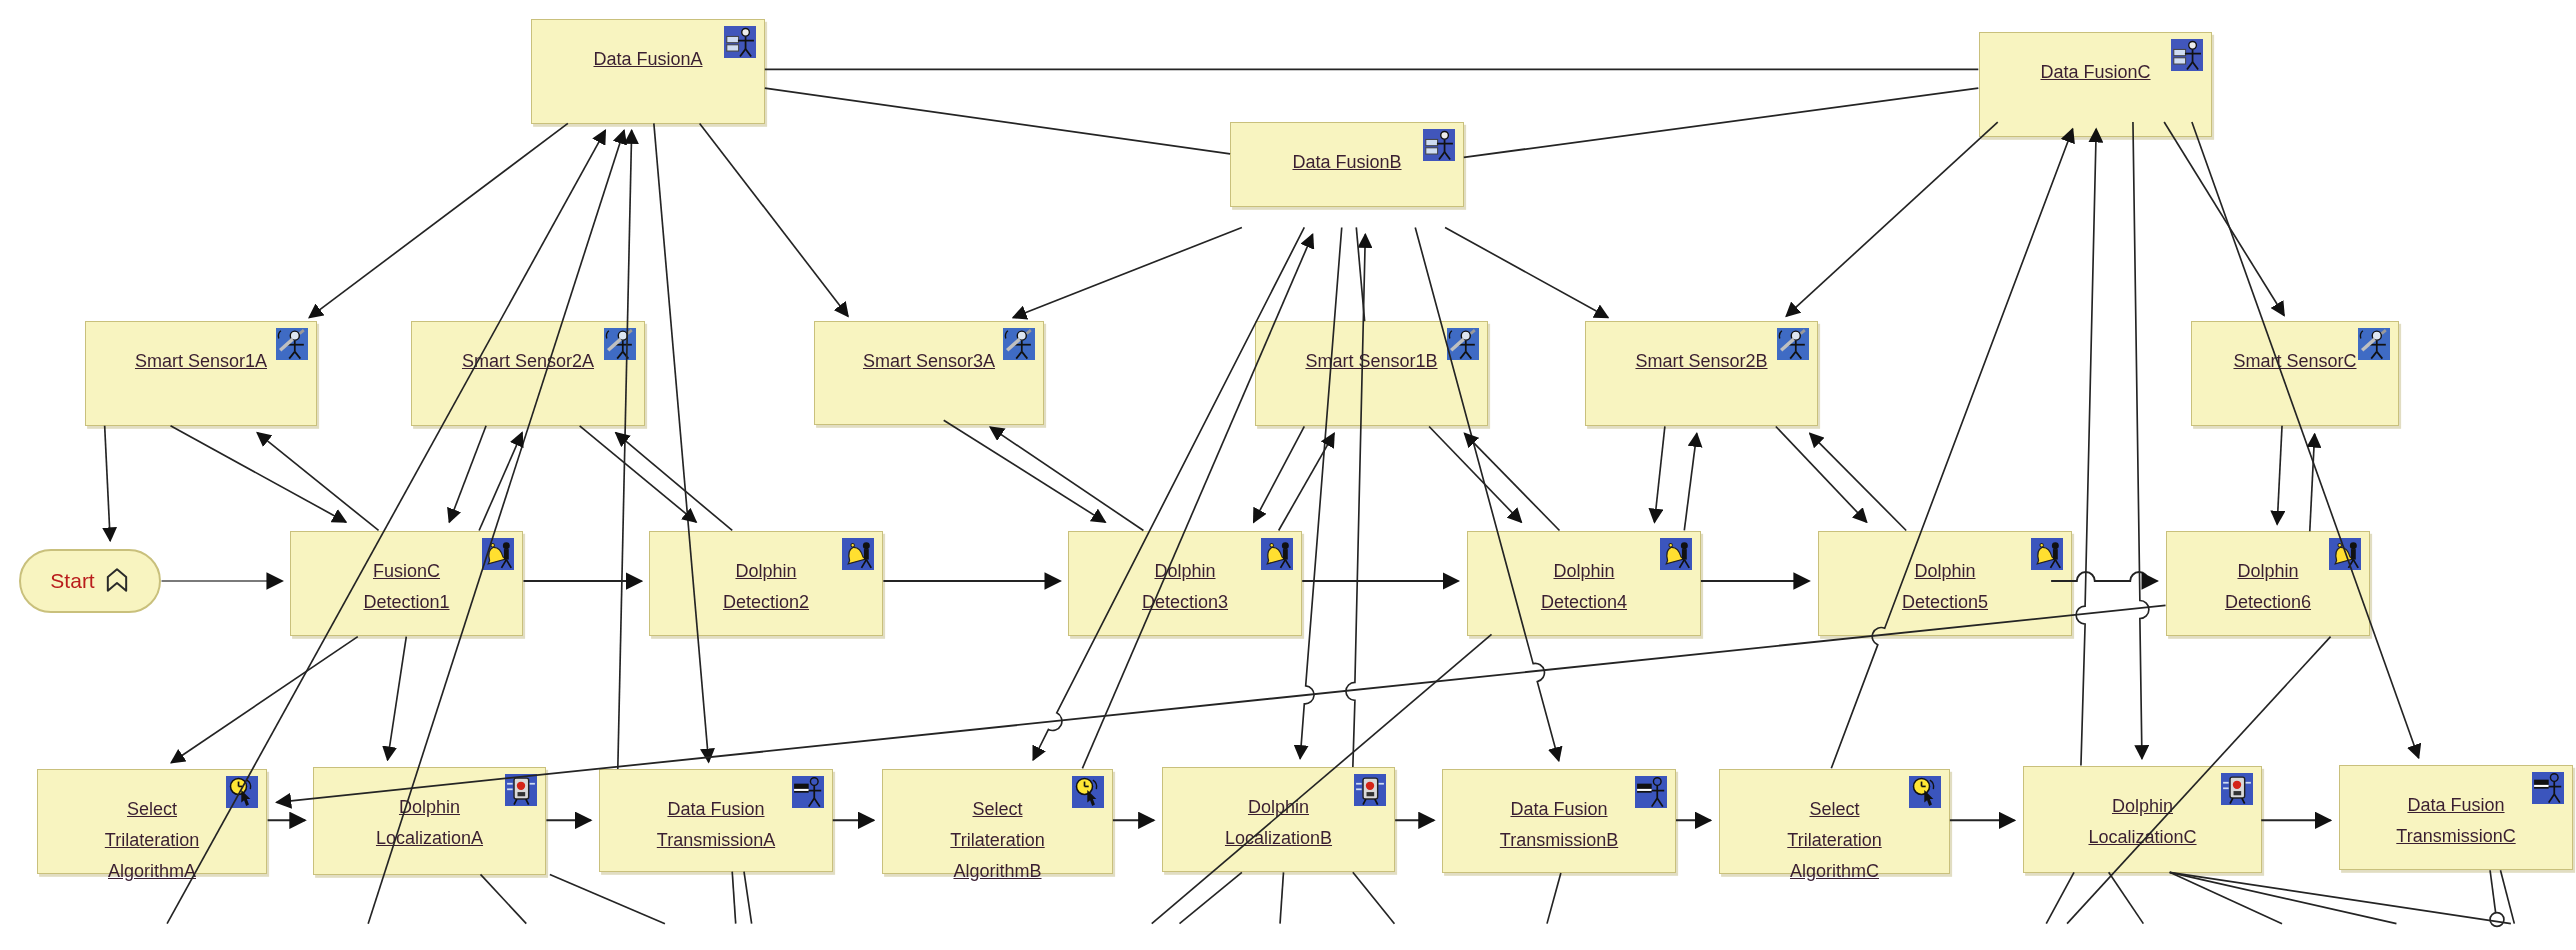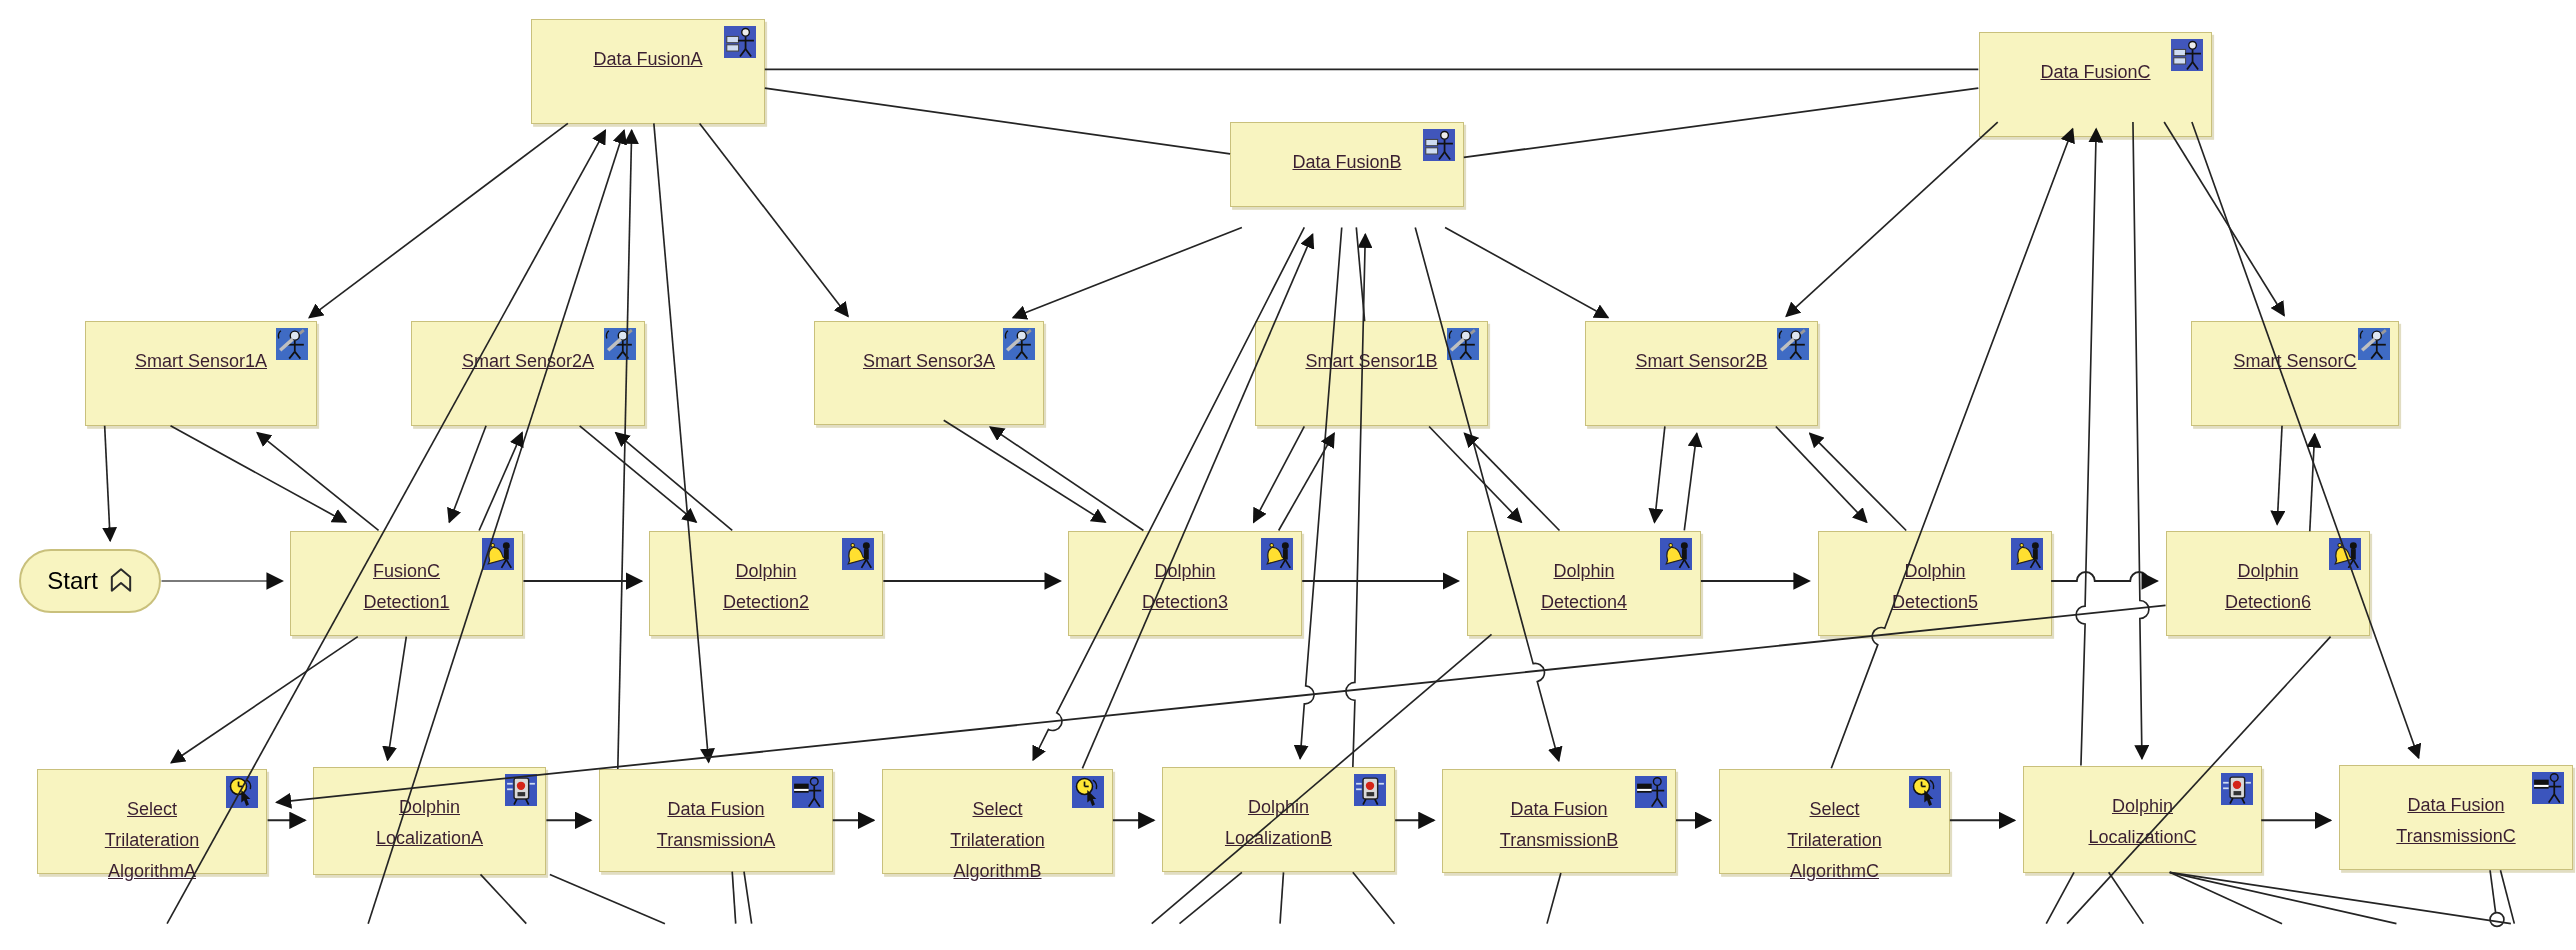--- a/index.html
+++ b/index.html
@@ -11,21 +11,21 @@
              font-size:18px;line-height:31px;text-decoration:underline;}
   .nowrap .lbl{white-space:nowrap;}
   .w190 .lbl{max-width:135px;}
   .w200 .lbl{max-width:142px;}
   .w230 .lbl{max-width:163px;}
   .w250 .lbl{max-width:177px;}
   .ic{position:absolute;top:6.2px;right:8.3px;width:32px;height:32px;}
   .ic svg{width:32px;height:32px;display:block;}
   .startnode{position:absolute;background:#f8f4c0;border:2.1px solid #c9c07c;border-radius:32px;
              box-sizing:border-box;z-index:1;display:flex;align-items:center;justify-content:center;gap:9.7px;}
-  .startnode .lbl{color:#000000;font-size:24px;white-space:nowrap;}
+  .startnode .lbl{color:#b91c1c;font-size:21px;white-space:nowrap;}
   .wires{position:absolute;left:0;top:0;z-index:2;pointer-events:none;}
   .defsbox{position:absolute;width:0;height:0;overflow:hidden;}
 </style>
 </head>
 <body>
 
 <div class="stage">
 
   <div class="node nowrap" style="left:531px;top:19px;width:234px;height:105px">
     <span class="lbl">Data FusionA</span>
@@ -133,21 +133,21 @@
       </span>
   </div>
   <div class="node w200" style="left:1467px;top:531px;width:234px;height:105px">
     <span class="lbl">Dolphin Detection4</span>
     <span class="ic">
         <svg viewBox="0 0 46 46" width="32" height="32">
           <use href="#sym-detect"></use>
         </svg>
       </span>
   </div>
-  <div class="node w200" style="left:1818px;top:531px;width:234px;height:105px">
+  <div class="node w200" style="left:1818px;top:531px;width:254px;height:105px">
     <span class="lbl">Dolphin Detection5</span>
     <span class="ic">
         <svg viewBox="0 0 46 46" width="32" height="32">
           <use href="#sym-detect"></use>
         </svg>
       </span>
   </div>
   <div class="node w200" style="left:2166px;top:531px;width:204px;height:105px">
     <span class="lbl">Dolphin Detection6</span>
     <span class="ic">

